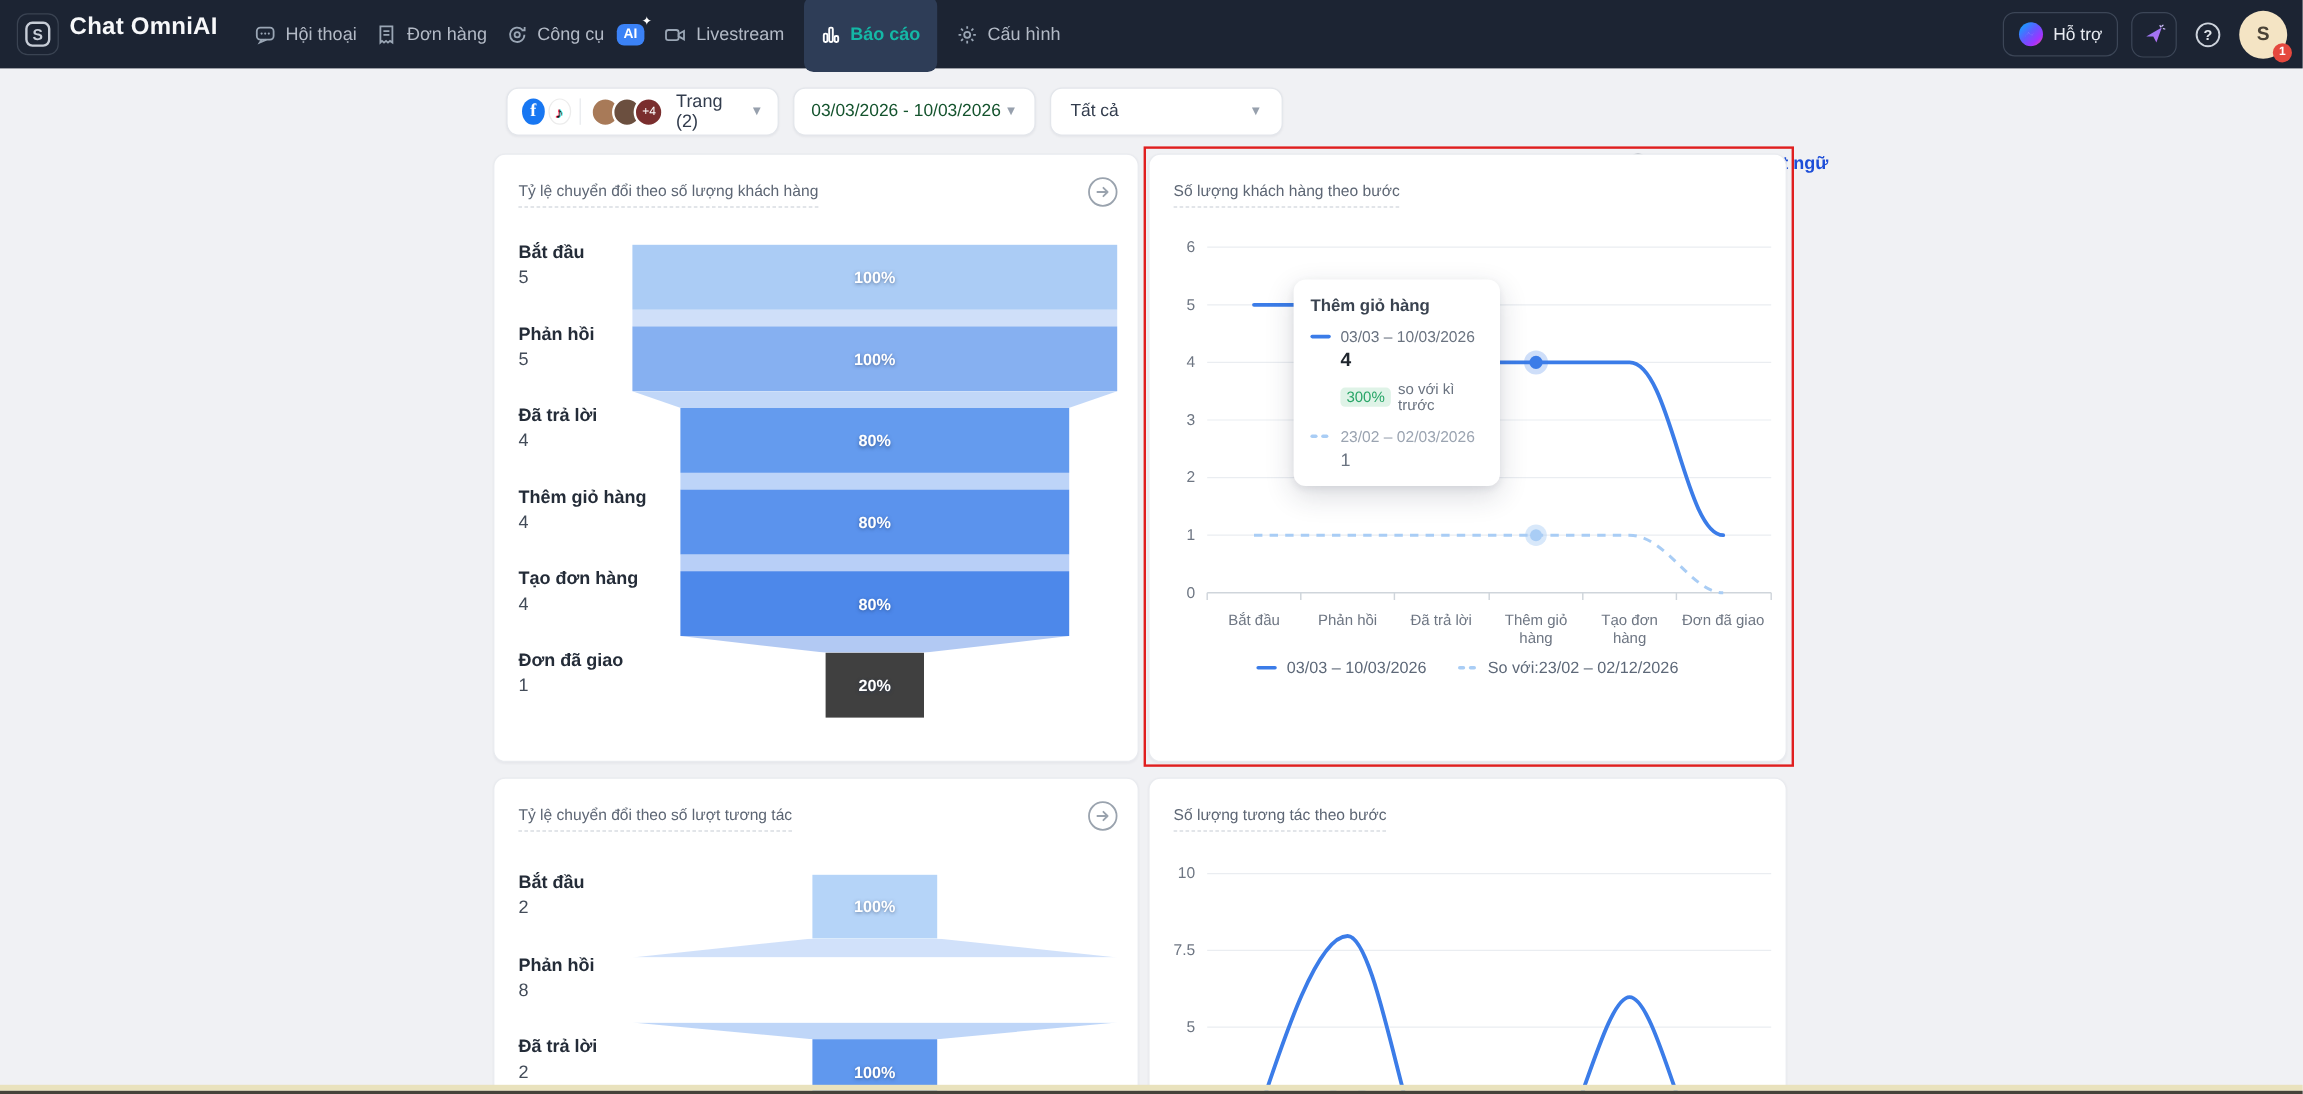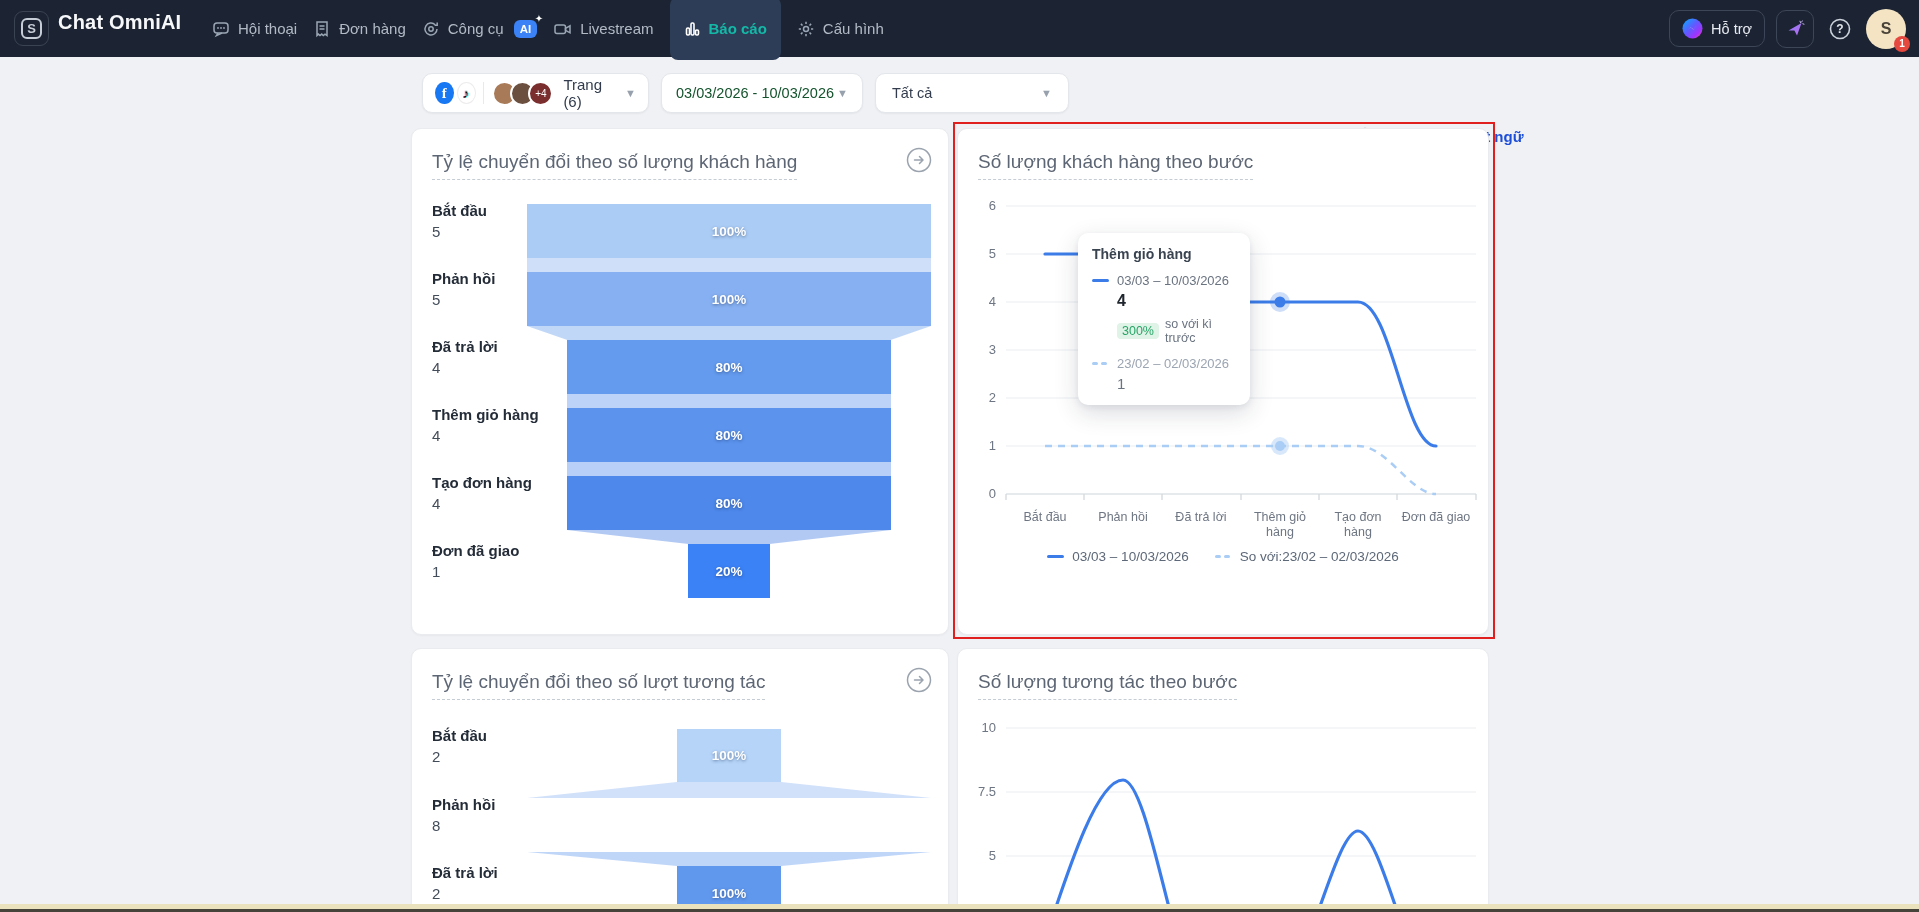--- a/index.html
+++ b/index.html
@@ -34,21 +34,21 @@
   .avset .a { width:25px; height:25px; border-radius:50%; border:2px solid #fff; margin-left:-7px; }
   .avset .a:first-child { margin-left:0; }
   .a1 { background:#a87a58; }
   .a2 { background:#6b4f3f; }
   .a3 { background:#7a2e2e; color:#fff; font-size:10px; display:flex; align-items:center; justify-content:center; }
   .sel-label { font-size:15px; color:#323c4d; margin:0 10px 0 10px; }
   .glossary { position:absolute; left:1356px; top:83px; display:flex; align-items:center; gap:7px; color:#1d4ed8; font-size:15px; font-weight:bold; cursor:pointer;margin-top:44px; }
 
   
   .card { position:absolute; background:#fff; border:1px solid #e9ebef; border-radius:10px; box-shadow:0 1px 2px rgba(16,24,40,.04); }
-  .card-title { position:absolute; left:20px; top:22px; font-size:19px; color:#5d6674; border-bottom:1px dashed #c6ccd4; padding-bottom:6px; }
+  .card-title { position:absolute; left:20px; top:22px; font-size:13px; color:#5d6674; border-bottom:1px dashed #c6ccd4; padding-bottom:6px; }
   .arrow-btn { position:absolute; right:16px; top:18px; width:26px; height:26px; cursor:pointer; }
   .red-frame { position:absolute; left:953px; top:122px; width:542px; height:517px; border:2.5px solid #e01f1f; z-index:20; pointer-events:none; }
 
   
   .f-label { position:absolute; left:20px; }
   .f-label .l { font-size:15px; font-weight:bold; color:#242c38; }
   .f-label .v { font-size:15px; color:#434c59; margin-top:4px; }
   .f-bar { position:absolute; display:flex; align-items:center; justify-content:center; }
   .f-pct { position:absolute; left:317px; transform:translateX(-50%); color:#fff; font-size:13.5px; font-weight:bold; text-shadow:0 1px 3px rgba(25,45,85,.5); }
   .f-conn { position:absolute; }
@@ -178,21 +178,21 @@
 
 <div class="pill" style="left:422px; width:227px; padding:0 12px;">
   <span class="fb-ic">f</span>
   <span class="tt-ic" style="margin-left:3px;">♪</span>
   <span class="vline"></span>
   <span class="avset">
     <span class="a a1"></span>
     <span class="a a2"></span>
     <span class="a a3">+4</span>
   </span>
-  <span class="sel-label">Trang (6)</span>
+  <span class="sel-label">Trang (2)</span>
   <span class="chev">▼</span>
 </div>
 
 <div class="pill" style="left:661px; width:202px; padding:0 14px;">
   <span style="font-size:14.5px; color:#14532d;">03/03/2026 - 10/03/2026</span>
   <span class="chev">▼</span>
 </div>
 
 <div class="pill" style="left:875px; width:194px; padding:0 16px;">
   <span style="font-size:14.5px; color:#323c4d;">Tất cả</span>
@@ -257,21 +257,21 @@
     </div>
   <div class="f-bar" style="left:155px; top:347px; width:324px; height:54px; background:#4d88ea;">
       <span class="f-pct" style="position:static; transform:none;">80%</span>
     </div>
   <div class="f-conn" style="left:155px; top:401px; width:324px; height:14px; background:rgba(63,121,224,.4); clip-path:polygon(0 0,100% 0,62.5% 100%,37.5% 100%);"></div>
 
   <div class="f-label" style="top:413px;">
       <div class="l">Đơn đã giao</div>
       <div class="v">1</div>
     </div>
-  <div class="f-bar" style="left:276px; top:415px; width:82px; height:54px; background:#3b82f6;">
+  <div class="f-bar" style="left:276px; top:415px; width:82px; height:54px; background:#404040;">
       <span class="f-pct" style="position:static; transform:none;">20%</span>
     </div>
 </div>
 
 <div class="red-frame"></div>
 <div class="card" style="left:957px; top:128px; width:532px; height:507px;">
   <div class="card-title">Số lượng khách hàng theo bước</div>
 
   <svg width="532" height="415" viewBox="0 0 532 415" style="position:absolute; left:0; top:0;">
 
@@ -348,21 +348,21 @@
   <div class="legend">
     <div class="leg-item">
         <span class="dash-solid"></span>
         <span>03/03 – 10/03/2026</span>
       </div>
     <div class="leg-item">
         <span class="dash-dashed">
           <i></i>
           <i></i>
         </span>
-        <span>So với:23/02 – 02/03/2026</span>
+        <span>So với:23/02 – 02/12/2026</span>
       </div>
   </div>
 </div>
 
 <div class="card" style="left:411px; top:648px; width:538px; height:420px;">
   <div class="card-title">Tỷ lệ chuyển đổi theo số lượt tương tác</div>
   <svg class="arrow-btn" viewBox="0 0 26 26" fill="none">
       <circle cx="13" cy="13" r="11.5" stroke="#9aa3ae" stroke-width="1.5"></circle>
       <path d="M8.5 13h8M13.5 9.5l3.5 3.5-3.5 3.5" stroke="#9aa3ae" stroke-width="1.5" stroke-linecap="round" stroke-linejoin="round"></path>
     </svg>

